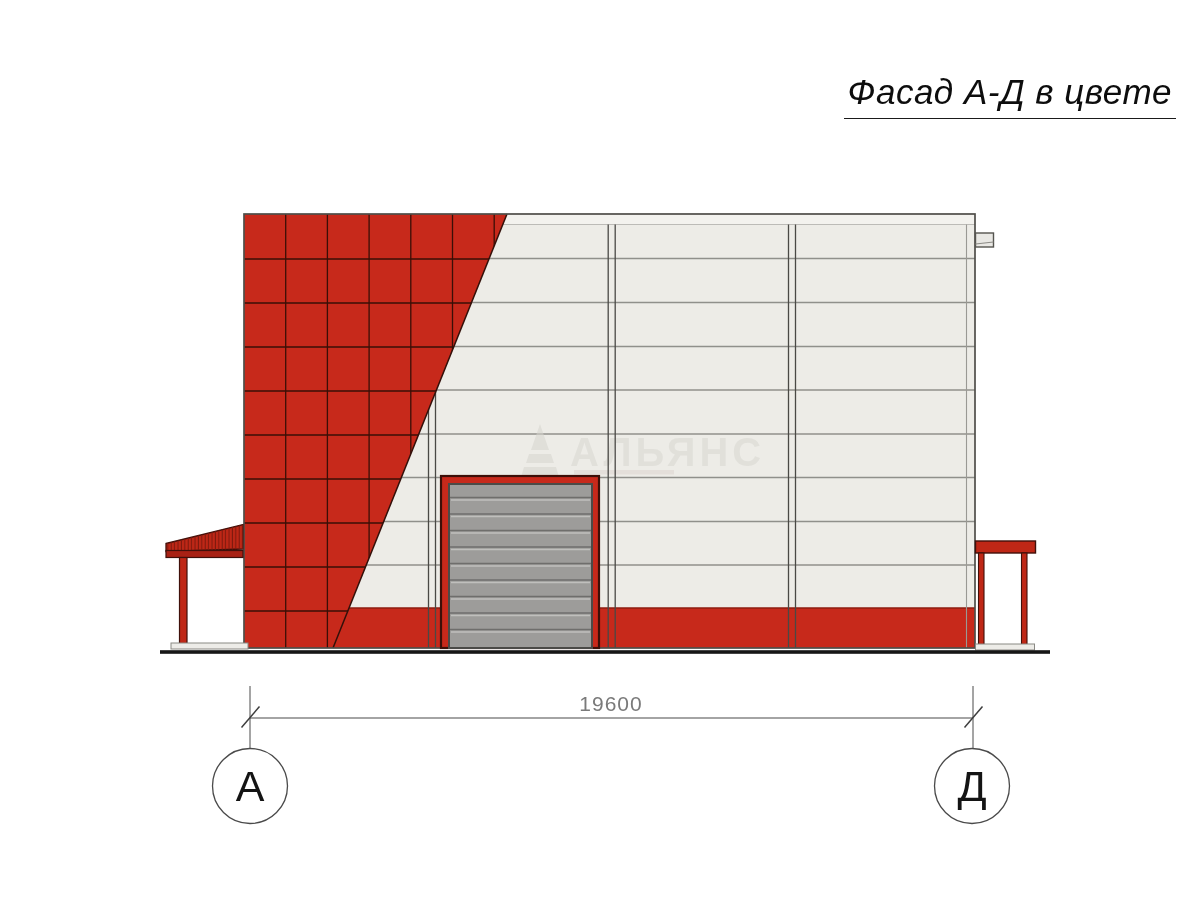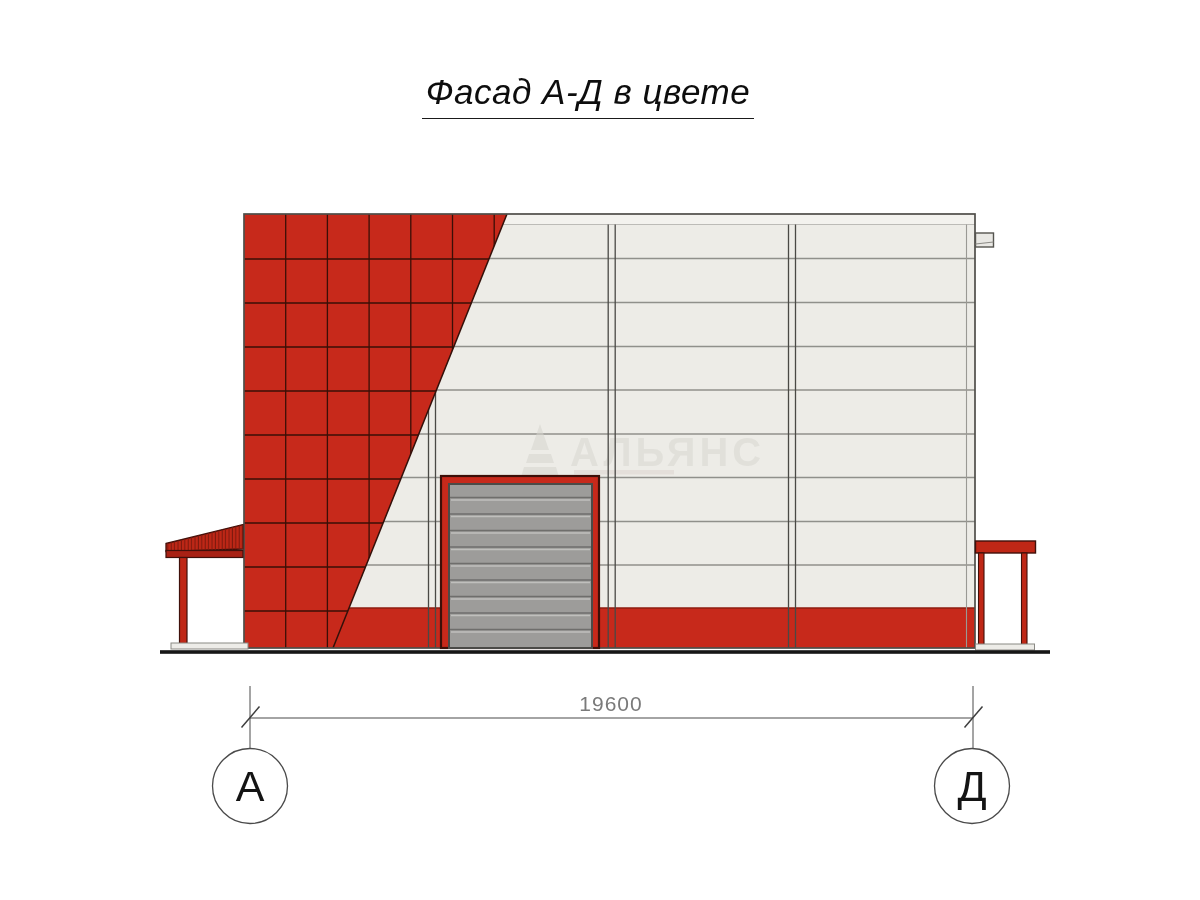--- a/index.html
+++ b/index.html
@@ -2,21 +2,21 @@
 <html><head>
 <meta charset="utf-8">
 <style>
   html,body{margin:0;padding:0;}
   body{
     width:1200px;height:900px;background:#ffffff;overflow:hidden;
     font-family:"Liberation Sans", sans-serif;
   }
   .stage{position:relative;width:1200px;height:900px;background:#ffffff;}
   .title-wrap{
-    position:absolute;left:0;top:72px;width:1176px;text-align:center;
+    position:absolute;left:0;top:72px;width:1176px;text-align:right;
   }
   .title-text{
     display:inline-block;
     font-family:"Liberation Sans", sans-serif;
     font-style:italic;
     font-size:35px;
     font-weight:500;
     color:#0d0d0d;
     letter-spacing:0.5px;
     padding:0 4px 6px 4px;

